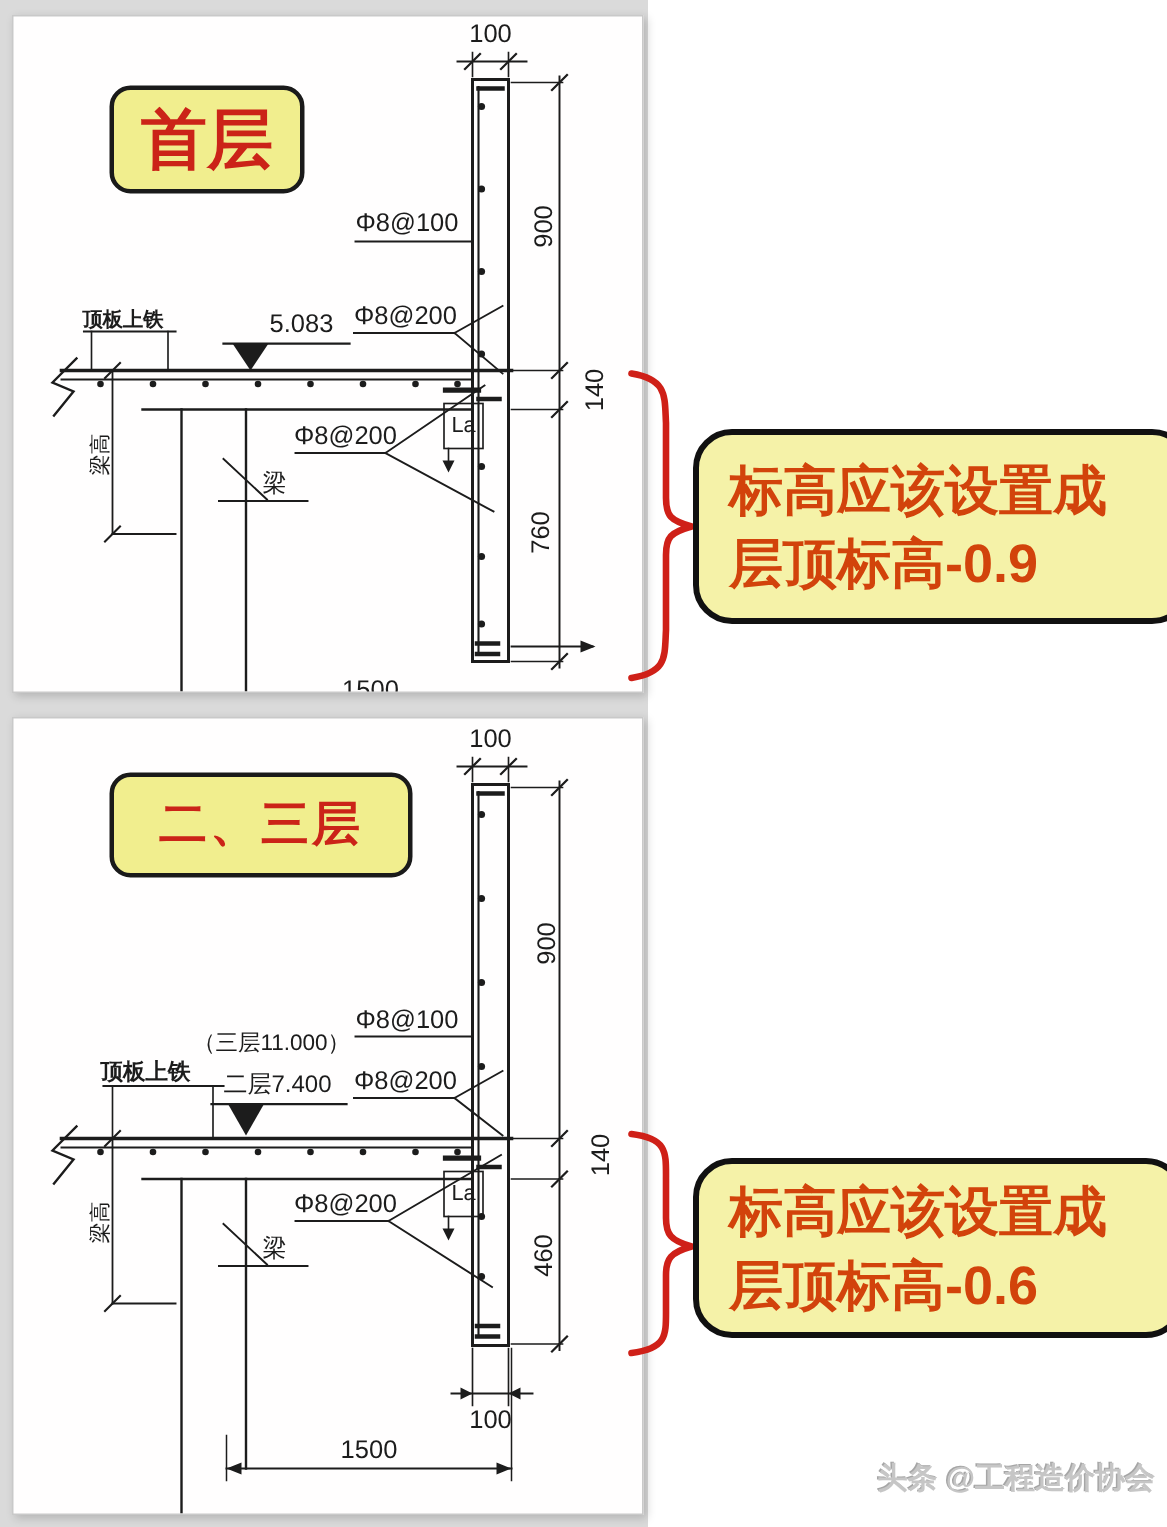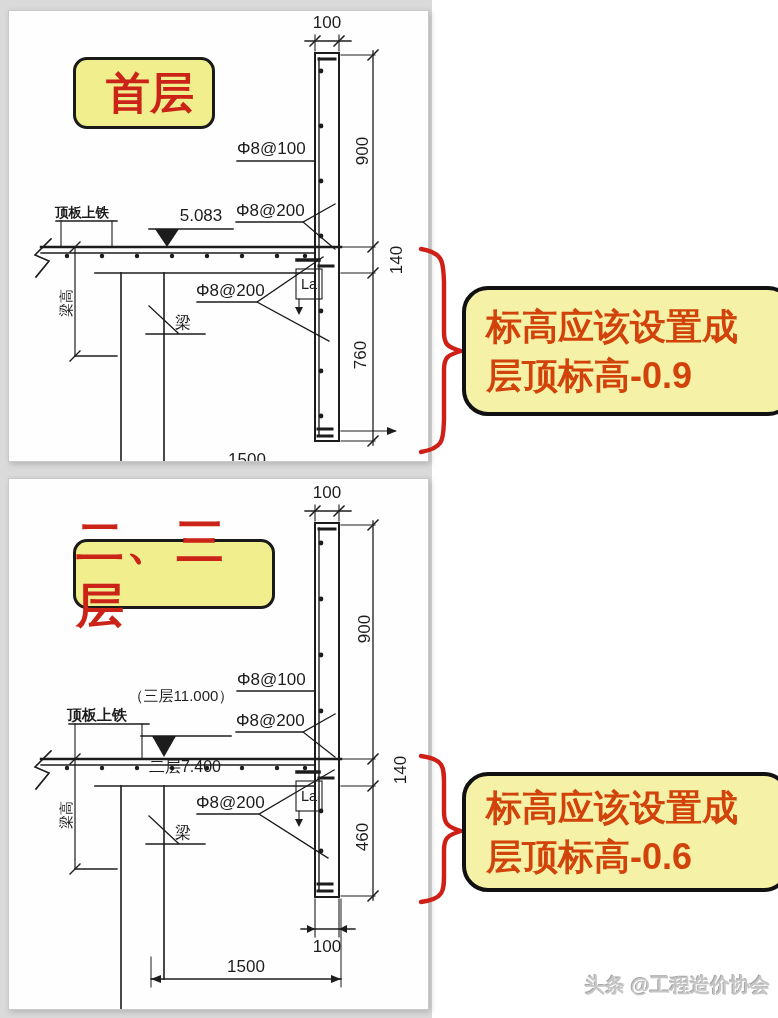--- a/index.html
+++ b/index.html
@@ -95,21 +95,21 @@
       <path d="M188,291 H248 M248,291 L314,246 M248,291 L320,330" stroke-width="1.3"></path>
 
       <rect x="287" y="258" width="26" height="30" stroke-width="1.1"></rect>
       <path d="M290,288 V297" stroke-width="1.1"></path>
       <path d="M286,296 L294,296 L290,304 Z" fill="#1c1c1c" stroke="none"></path>
 
       <path d="M332,420 H386" stroke-width="1.2"></path>
       <path d="M378,416 L388,420 L378,424 Z" fill="#1c1c1c" stroke="none"></path>
     </svg>
 
-    <div class="floor-label" style="left:64px;top:46px;width:124px;height:66px;font-size:44px;padding-left:12px;">
+    <div class="floor-label" style="left:64px;top:46px;width:124px;height:66px;font-size:44px;">
       <span>首层</span>
     </div>
 
     <span class="t c" style="left:296px;top:3px;width:44px;">100</span>
     <span class="t rot" style="left:329px;top:131px;">900</span>
     <span class="t rot" style="left:363px;top:240px;">140</span>
     <span class="t rot" style="left:327px;top:335px;">760</span>
     <span class="t" style="left:228px;top:129px;">Φ8@100</span>
     <span class="t" style="left:227px;top:191px;">Φ8@200</span>
     <span class="t" style="left:187px;top:271px;">Φ8@200</span>
@@ -189,33 +189,33 @@
       <path d="M306,420 V458 M330,420 V458" stroke-width="1.1"></path>
       <path d="M292,450 H346" stroke-width="1.3"></path>
       <path d="M298,446 L306,450 L298,454 Z M338,446 L330,450 L338,454 Z" fill="#1c1c1c" stroke="none"></path>
 
       <path d="M142,478 V508" stroke-width="1.0"></path>
       <path d="M332,420 V508" stroke-width="1.0"></path>
       <path d="M142,500 H332" stroke-width="1.3"></path>
       <path d="M152,496 L142,500 L152,504 Z M322,496 L332,500 L322,504 Z" fill="#1c1c1c" stroke="none"></path>
     </svg>
 
-    <div class="floor-label" style="left:64px;top:36px;width:196px;height:64px;font-size:48px;letter-spacing:2px;margin-top:24px;">
+    <div class="floor-label" style="left:64px;top:36px;width:196px;height:64px;font-size:32px;letter-spacing:2px;">
       <span>二、三层</span>
     </div>
 
     <span class="t c" style="left:296px;top:5px;width:44px;">100</span>
     <span class="t rot" style="left:331px;top:141px;">900</span>
     <span class="t rot" style="left:367px;top:282px;">140</span>
     <span class="t rot" style="left:329px;top:349px;">460</span>
     <span class="t" style="left:228px;top:192px;">Φ8@100</span>
     <span class="t" style="left:227px;top:233px;">Φ8@200</span>
     <span class="t" style="left:187px;top:315px;">Φ8@200</span>
     <span class="t c med" style="left:116px;top:208px;width:112px;">（三层11.000）</span>
-    <span class="t c" style="left:134px;top:236px;width:84px;font-size:16px;margin-top:43px;">二层7.400</span>
+    <span class="t c" style="left:134px;top:236px;width:84px;font-size:16px;">二层7.400</span>
     <span class="t med" style="left:58px;top:227px;font-weight:bold;">顶板上铁</span>
     <span class="t rot" style="left:32px;top:327px;font-size:14px;">梁高</span>
     <span class="t" style="left:166px;top:345px;font-size:16px;">梁</span>
     <span class="t c" style="left:289px;top:308px;width:22px;font-size:14.5px;">La</span>
     <span class="t c" style="left:296px;top:459px;width:44px;">100</span>
     <span class="t c" style="left:209px;top:479px;width:56px;">1500</span>
   </div>
 
   <svg class="lw" width="778" height="1018" viewBox="0 0 778 1018" style="pointer-events:none;" fill="none" stroke="#cf2018" stroke-width="4.4" stroke-linecap="round">
     <path d="M421,249 C445,253 443,264 444,282 L444,332 C444,344 447,347 461,351 C447,355 444,358 444,370 L444,420 C443,438 445,448 421,452"></path>

